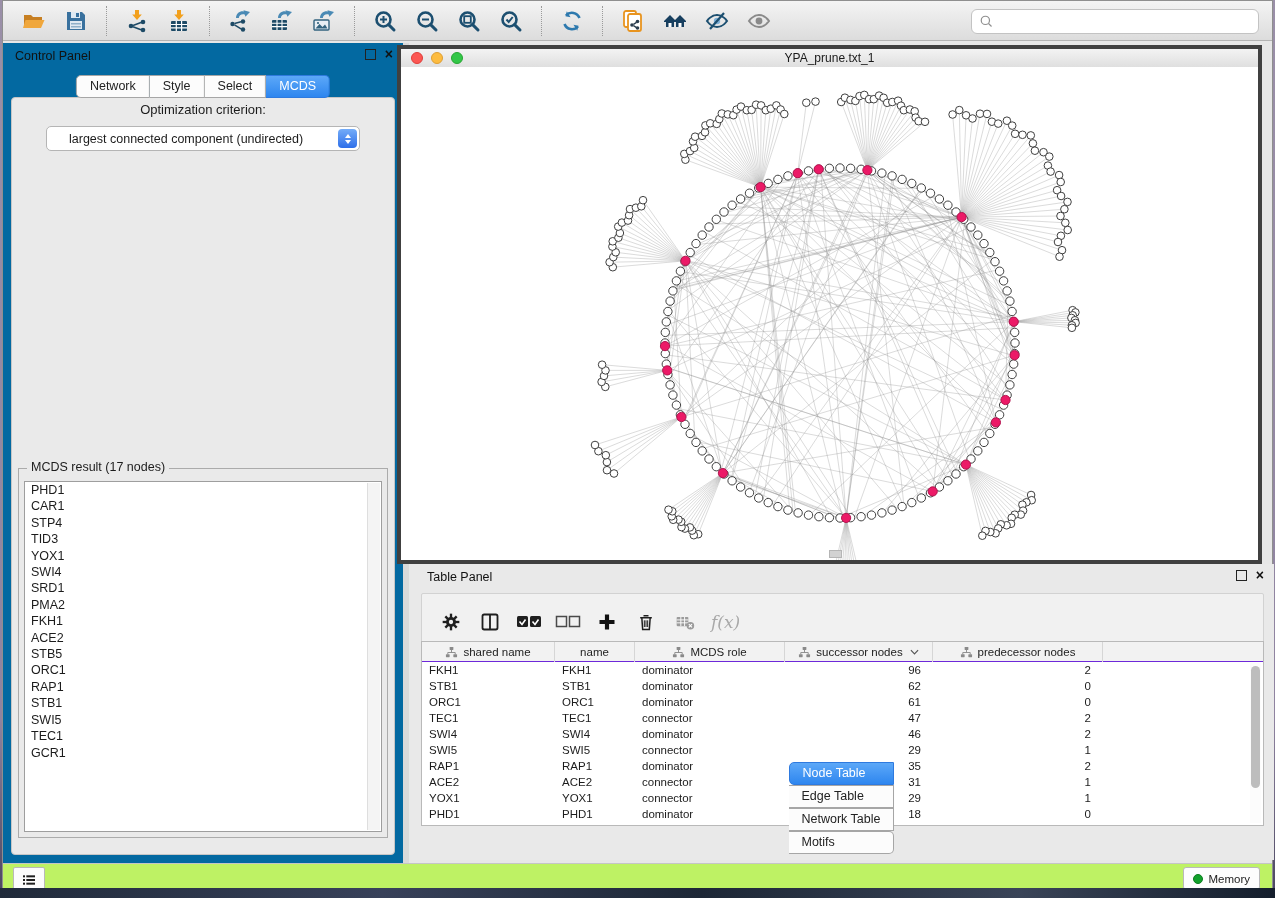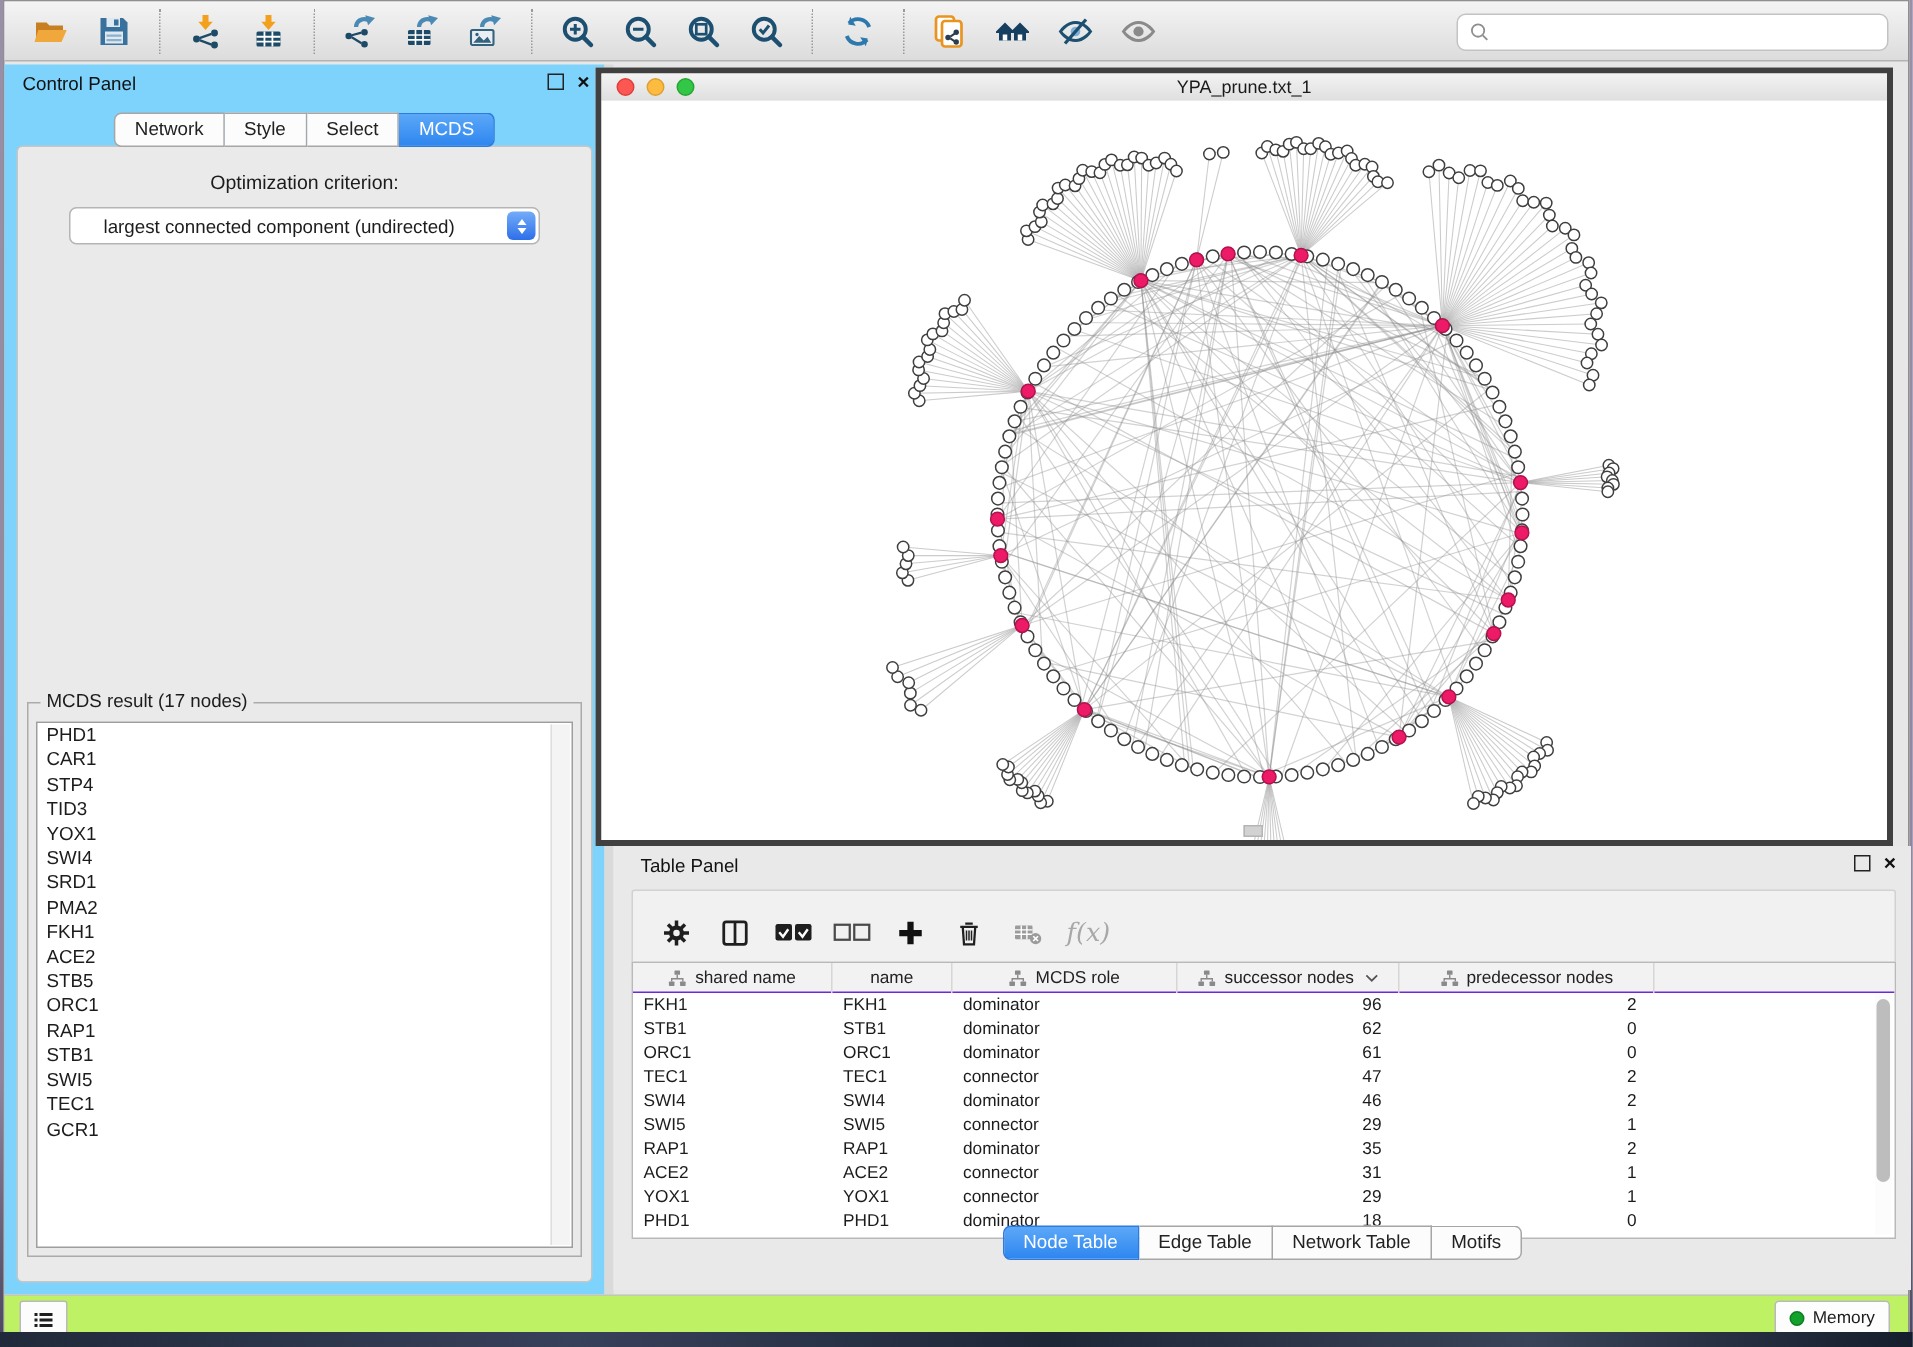--- a/index.html
+++ b/index.html
@@ -19,29 +19,29 @@
     border:1px solid #C3C3C3;border-radius:6px;display:flex;align-items:center;box-sizing:border-box;}
   .searchwrap svg{width:15px;height:15px;margin:0 4px 0 7px;flex:0 0 auto;}
   .searchwrap input{border:none;outline:none;flex:1;font-size:12px;background:transparent;height:20px;}
   
   .panel-titlebar{position:absolute;left:0;right:0;top:0;height:26px;display:flex;align-items:center;}
   .panel-title{margin-left:12px;font-size:12.5px;color:#111;}
   .win-icons{position:absolute;right:10px;top:5px;display:flex;gap:9px;align-items:center;}
   .float-ic{width:9px;height:9px;border:1.6px solid #222;display:inline-block;}
   .close-ic{font-size:14px;font-weight:bold;color:#111;line-height:12px;}
   
-  .control-panel{position:absolute;left:0;top:42px;width:400px;height:820px;background:#7dd3fc;}
+  .control-panel{position:absolute;left:0;top:42px;width:400px;height:820px;background:#0369a1;}
   .cp-content{position:absolute;left:8px;right:8px;top:54px;bottom:8px;background:#EAEAEA;
     border:1px solid #C6C6C6;border-radius:4px;}
   .cp-tabs{position:absolute;top:32px;left:50%;transform:translateX(-50%);display:flex;z-index:3;}
   .seg-tab{padding:3px 13px 4px;font-size:12.5px;background:#FCFCFC;border:1px solid #A6A6A6;border-left:none;color:#222;white-space:nowrap;}
   .seg-tab:first-child{border-left:1px solid #A6A6A6;border-radius:5px 0 0 5px;}
   .seg-tab:last-child{border-radius:0 5px 5px 0;}
   .seg-tab.active{background:linear-gradient(#5CA8F8,#2E86EF);color:#fff;border-color:#2E7ADF;}
-  .opt-label{text-align:center;margin-top:16px;font-size:13px;}
+  .opt-label{text-align:center;margin-top:4px;font-size:13px;}
   .dropdown{width:314px;height:25px;margin:9px auto 0;background:#fff;border:1px solid #B5B5B5;border-radius:5px;
     display:flex;align-items:center;box-sizing:border-box;}
   .dropdown .ddtext{flex:1;padding-left:22px;font-size:12.5px;white-space:nowrap;}
   .stepper{width:19px;height:19px;margin:2px;border-radius:4px;background:linear-gradient(#74ACF8,#2E6FE9);
     display:flex;flex-direction:column;align-items:center;justify-content:center;gap:2px;flex:0 0 auto;}
   .tri-up{width:0;height:0;border-left:3.5px solid transparent;border-right:3.5px solid transparent;border-bottom:4px solid #fff;}
   .tri-dn{width:0;height:0;border-left:3.5px solid transparent;border-right:3.5px solid transparent;border-top:4px solid #fff;}
   .btn-row{display:flex;justify-content:center;gap:13px;margin-top:13px;}
   .mac-btn{height:25px;padding:0 17px;font-size:12.5px;border:1px solid #B5B5B5;border-radius:5px;
     background:linear-gradient(#FFFFFF,#F1F1F1);color:#111;font-family:inherit;}
@@ -77,21 +77,21 @@
   .th{display:flex;align-items:center;justify-content:center;gap:5px;font-size:11.5px;color:#222;
     border-right:1px solid #D6D6D6;box-sizing:border-box;height:20px;}
   .th svg.tree{width:13px;height:13px;}
   .th svg.chev{width:9px;height:6px;margin-left:2px;}
   .tr{display:flex;height:16px;align-items:center;}
   .td{font-size:11.5px;box-sizing:border-box;white-space:nowrap;overflow:hidden;}
   .td.txt{padding-left:7px;text-align:left;}
   .td.num{padding-right:12px;text-align:right;}
   .tbl-scroll{position:absolute;top:21px;bottom:2px;right:2px;width:11px;background:#FCFCFC;}
   .tbl-thumb{position:absolute;top:3px;left:1px;width:9px;height:122px;background:#BDBDBD;border-radius:5px;}
-  .table-tabs{position:absolute;bottom:20px;left:50%;transform:translateX(-50%);display:flex;}
+  .table-tabs{position:absolute;bottom:6px;left:50%;transform:translateX(-50%);display:flex;flex-direction:column;}
   
   .status-bar{position:absolute;left:0;right:0;top:862px;height:29px;background:#bef264;border-top:1px solid #C5C5C5;}
   .list-btn{position:absolute;left:10px;top:3px;width:30px;height:23px;background:#FCFCFC;border:1px solid #B9B9B9;
     border-radius:2px;display:flex;align-items:center;justify-content:center;}
   .list-btn svg{width:16px;height:16px;}
   .memory-btn{position:absolute;right:12px;top:3px;height:23px;background:#FDFDFD;border:1px solid #B9B9B9;border-radius:3px;
     display:flex;align-items:center;gap:5px;padding:0 9px;box-sizing:border-box;}
   .mem-dot{width:10px;height:10px;border-radius:50%;background:#12A12B;border:1px solid #0C7D20;box-sizing:border-box;}
   .memory-btn span{font-size:11.5px;}
 </style>

